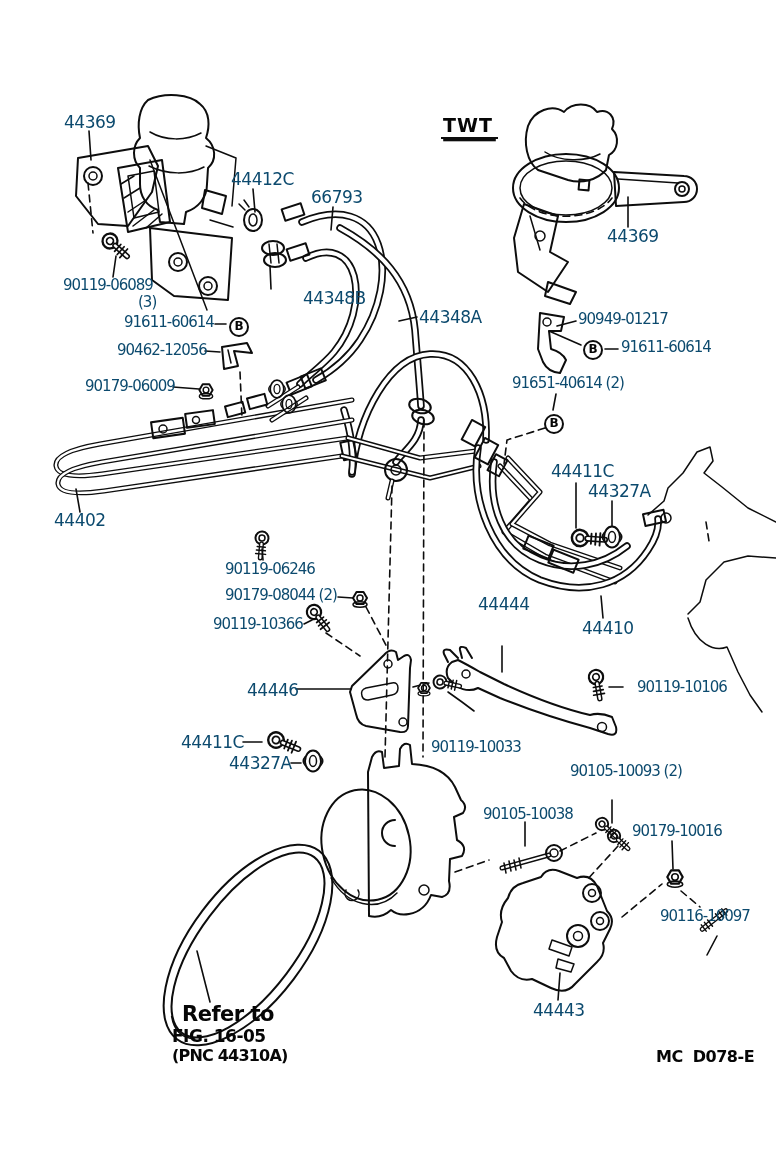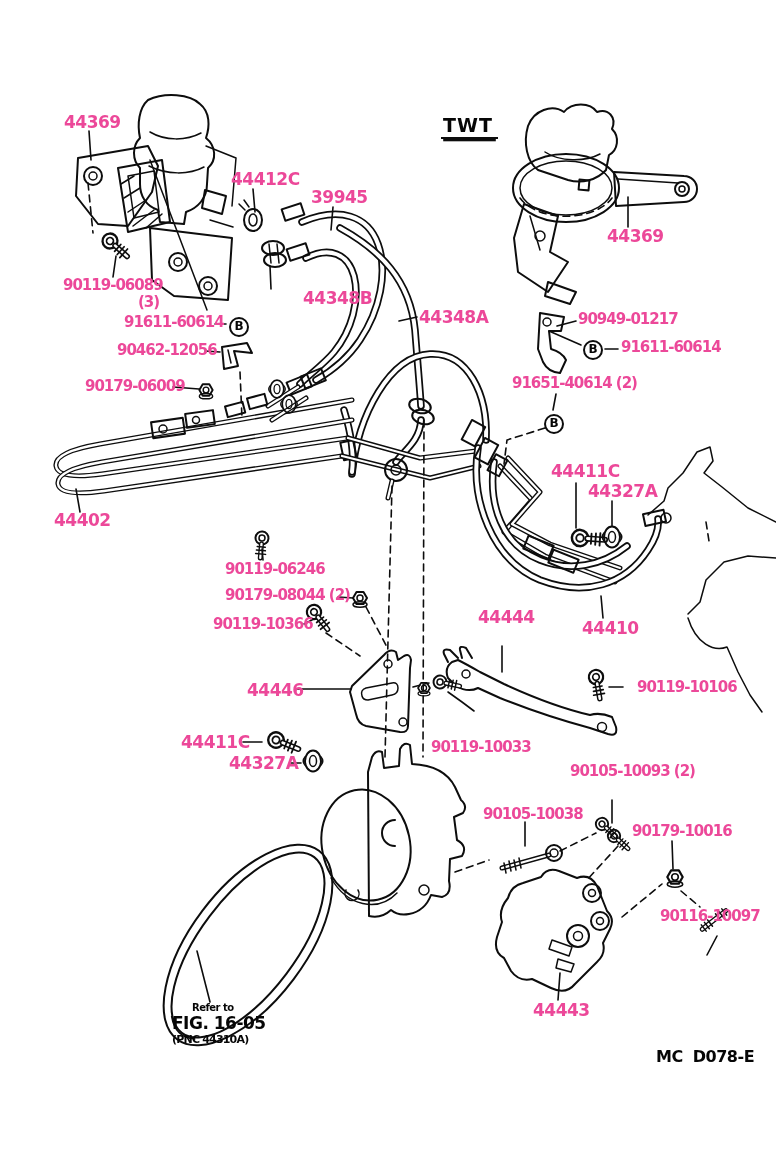--- a/index.html
+++ b/index.html
@@ -7,36 +7,36 @@
          font-family:"DejaVu Sans","Liberation Sans",sans-serif;color:#060606;}
   #art{position:absolute;left:0;top:0;}
   svg .ln{stroke:#0d0d0d;fill:none;stroke-width:2;stroke-linecap:round;stroke-linejoin:round}
   svg .thin{stroke:#0d0d0d;fill:none;stroke-width:1.5;stroke-linecap:round;stroke-linejoin:round}
   svg .lead{stroke:#0d0d0d;fill:none;stroke-width:1.6;stroke-linecap:round}
   svg .dash{stroke:#0d0d0d;fill:none;stroke-width:1.6;stroke-dasharray:7 5;stroke-linecap:round}
   svg .t7{stroke:#0d0d0d;fill:none;stroke-width:7.5;stroke-linecap:round;stroke-linejoin:round}
   svg .w4{stroke:#ffffff;fill:none;stroke-width:4;stroke-linecap:round;stroke-linejoin:round}
   svg .t5{stroke:#0d0d0d;fill:none;stroke-width:5;stroke-linecap:round;stroke-linejoin:round}
   svg .w2{stroke:#ffffff;fill:none;stroke-width:2.3;stroke-linecap:round;stroke-linejoin:round}
-  .label{position:absolute;font-weight:700;white-space:pre;line-height:1.05;
-         letter-spacing:-1px;color:#ec4899;}
+  .label{position:absolute;font-weight:400;white-space:pre;line-height:1.05;
+         letter-spacing:-1px;color:#0c4a6e;}
   .num{font-size:15px;}
   .part{font-size:17px;letter-spacing:-0.5px;}
   .circled{position:absolute;width:16px;height:16px;border:2.4px solid #0d0d0d;border-radius:50%;
            font-size:12px;font-weight:700;text-align:center;line-height:15px;color:#060606;
            background:#fff;}
   #variant-tag{position:absolute;left:441px;top:114px;font-size:19px;font-weight:700;
            letter-spacing:1px;border-bottom:2.5px solid #0d0d0d;box-shadow:0 4.5px 0 -2.2px #0d0d0d;
            padding:0 5px 1px 2px;}
   #fig-code{position:absolute;left:656px;top:1047px;font-size:16px;font-weight:700;
            letter-spacing:-0.5px;white-space:pre;}
   #ref-note{position:absolute;left:172px;top:1002px;font-weight:700;}
-  #ref-note .l1{font-size:10px;padding-left:20px;letter-spacing:-0.5px;}
+  #ref-note .l1{font-size:21px;padding-left:10px;letter-spacing:-0.5px;}
   #ref-note .l2{font-size:17px;letter-spacing:-0.5px;}
-  #ref-note .l3{font-size:11px;letter-spacing:-0.8px;}
+  #ref-note .l3{font-size:16px;letter-spacing:-0.8px;}
 </style>
 </head>
 <body>
 
 <div id="stage">
 
 <svg id="art" width="776" height="1152" viewBox="0 0 776 1152">
 
   <g>
     <path class="ln" d="M148,100 C165,92 190,94 200,104 C210,112 210,126 206,138 C216,146 217,160 208,168 L207,184 C207,198 198,208 186,212 L184,224 L160,222 L158,210 C146,206 140,196 140,184 L140,168 C132,160 132,146 140,138 C137,124 139,108 148,100 Z"></path>
@@ -321,39 +321,39 @@
     <path class="dash" d="M560,851 L596,833"></path>
     <path class="dash" d="M618,846 L586,881"></path>
     <path class="dash" d="M622,917 L662,884"></path>
     <path class="dash" d="M681,891 L700,907"></path>
   </g>
 </svg>
 
 <div id="labels">
       <div class="label part" style="left: 64px; top: 114px;">44369</div>
       <div class="label part" style="left: 231px; top: 171px;">44412C</div>
-      <div class="label part" style="left: 311px; top: 189px;">39945</div>
+      <div class="label part" style="left: 311px; top: 189px;">66793</div>
       <div class="label part" style="left: 607px; top: 228px;">44369</div>
       <div class="label num" style="left: 63px; top: 278px;">90119-06089</div>
       <div class="label num" style="left: 138px; top: 295px;">(3)</div>
       <div class="label num" style="left: 124px; top: 315px;">91611-60614</div>
       <div class="label part" style="left: 255px; top: 290px; margin-left: 48px;">44348B</div>
       <div class="label part" style="left: 419px; top: 309px;">44348A</div>
       <div class="label num" style="left: 578px; top: 312px;">90949-01217</div>
       <div class="label num" style="left: 621px; top: 340px;">91611-60614</div>
       <div class="label num" style="left: 117px; top: 343px;">90462-12056</div>
       <div class="label num" style="left: 85px; top: 379px;">90179-06009</div>
       <div class="label num" style="left: 512px; top: 376px;">91651-40614 (2)</div>
       <div class="label part" style="left: 54px; top: 512px;">44402</div>
       <div class="label part" style="left: 551px; top: 463px;">44411C</div>
       <div class="label part" style="left: 588px; top: 483px;">44327A</div>
       <div class="label num" style="left: 225px; top: 562px;">90119-06246</div>
       <div class="label num" style="left: 225px; top: 588px;">90179-08044 (2)</div>
       <div class="label num" style="left: 213px; top: 617px;">90119-10366</div>
-      <div class="label part" style="left: 478px; top: 609px;">44444</div>
+      <div class="label part" style="left: 478px; top: 596px;">44444</div>
       <div class="label part" style="left: 582px; top: 620px;">44410</div>
       <div class="label part" style="left: 247px; top: 682px;">44446</div>
       <div class="label num" style="left: 625px; top: 680px; margin-left: 12px;">90119-10106</div>
       <div class="label num" style="left: 431px; top: 740px;">90119-10033</div>
       <div class="label part" style="left: 181px; top: 734px;">44411C</div>
       <div class="label part" style="left: 229px; top: 755px;">44327A</div>
       <div class="label num" style="left: 570px; top: 764px;">90105-10093 (2)</div>
       <div class="label num" style="left: 483px; top: 807px;">90105-10038</div>
       <div class="label num" style="left: 632px; top: 824px;">90179-10016</div>
       <div class="label num" style="left: 660px; top: 909px;">90116-10097</div>

